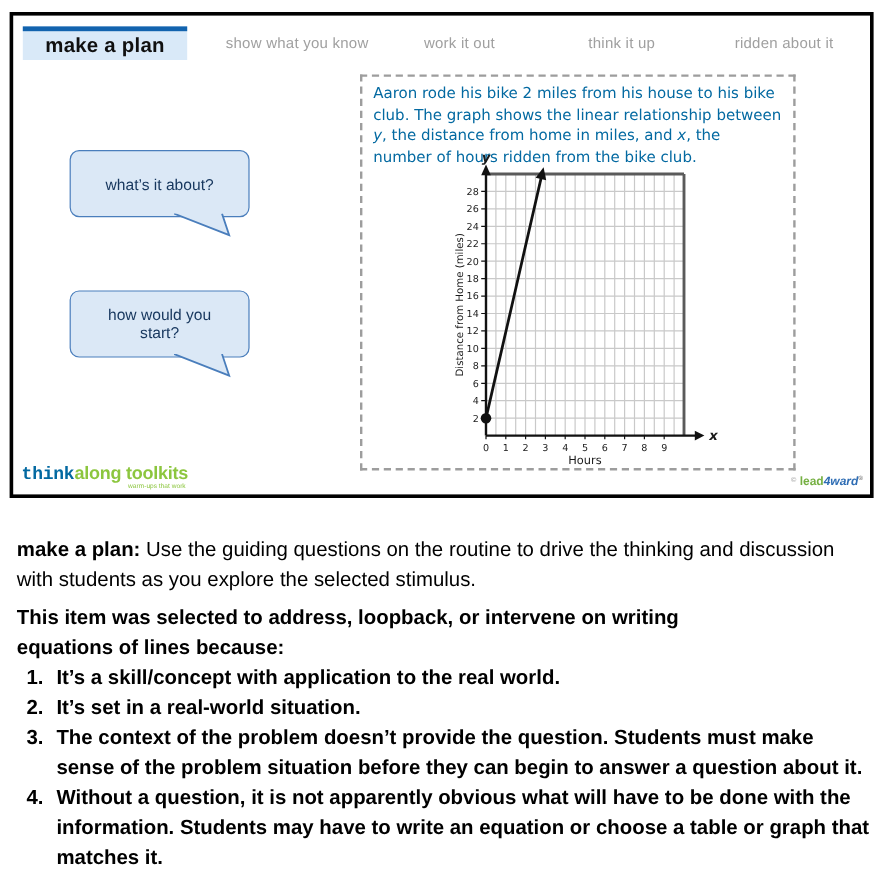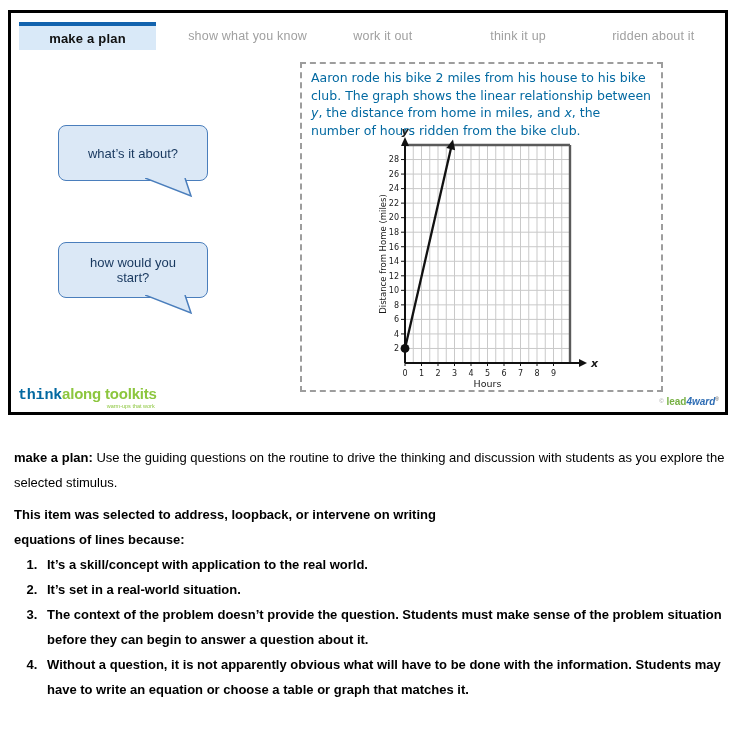--- a/index.html
+++ b/index.html
@@ -2,21 +2,21 @@
 <html><head>
 <meta charset="utf-8">
 <style>
   html,body{margin:0;padding:0;background:#fff;}
   #page{position:relative;width:739px;height:745px;background:#fff;font-family:"Liberation Sans",sans-serif;color:#111;overflow:hidden;}
 
   
   .frame{position:absolute;left:8px;top:10px;width:720px;height:405px;border:3px solid #000;background:#fff;box-sizing:border-box;}
 
   
-  .tab-active{position:absolute;left:8px;top:9px;width:137px;height:28px;background:#d9e9f8;border-top:4px solid #1263ae;box-sizing:border-box;display:flex;align-items:center;justify-content:center;font-size:13px;font-weight:bold;color:#101010;letter-spacing:.2px;cursor:pointer;}
+  .tab-active{position:absolute;left:8px;top:9px;width:137px;height:28px;background:#d9e9f8;border-top:4px solid #1263ae;box-sizing:border-box;display:flex;align-items:center;justify-content:center;font-size:17px;font-weight:bold;color:#101010;letter-spacing:.2px;cursor:pointer;}
   .tab-rest{position:absolute;left:145px;top:9px;right:4px;height:28px;display:flex;padding-left:24px;}
   .tab-label{flex:1;display:flex;align-items:center;justify-content:center;font-size:12.5px;color:#a0a0a0;letter-spacing:.2px;cursor:pointer;}
 
   
   .bubble{position:absolute;width:150px;height:56px;background:#dbe8f6;border:1.5px solid #4a7ebc;border-radius:8px;box-sizing:border-box;display:flex;align-items:center;justify-content:center;text-align:center;font-size:13px;color:#17375e;padding:4px 14px;}
   .bubble .tail{position:absolute;left:86px;top:calc(100% - 2px);width:52px;height:20px;}
 
   
   .stimulus{position:absolute;left:289px;top:49px;width:363px;height:330px;border:2px dashed #9d9d9d;box-sizing:border-box;background:#fff;}
   .stim-text{padding:5px 9px 0 9px;font-family:"DejaVu Sans",sans-serif;font-size:12.5px;line-height:1.4;color:#0369a1;}
@@ -30,21 +30,21 @@
   .logo-think .navy{color:#0369a1;font-family:Liberation Mono, monospace;}
   .logo-think .green{color:#8cc63e;}
   .logo-think .tagline{display:block;text-align:right;font-size:5.5px;color:#8cc63e;margin-top:1px;padding-right:2px;}
   .logo-lead{position:absolute;right:6px;bottom:5px;font-size:10px;line-height:1;white-space:nowrap;}
   .logo-lead .c{font-size:6px;color:#9a9a9a;vertical-align:2px;}
   .logo-lead .g{color:#76b043;font-weight:bold;}
   .logo-lead .b{color:#2e6db4;font-weight:bold;font-style:italic;}
   .logo-lead .r{font-size:5px;vertical-align:4px;color:#555;}
 
   
-  .body-text{position:absolute;left:14px;top:445px;width:712px;font-size:13px;line-height:25px;color:#000;}
+  .body-text{position:absolute;left:14px;top:445px;width:712px;font-size:17px;line-height:25px;color:#000;}
   .body-text .b{font-weight:bold;}
   .heading{font-weight:bold;margin-top:7px;}
   ol.reasons{margin:0;padding-left:27px;font-weight:bold;}
   ol.reasons li{padding-left:6px;}
 </style>
 </head>
 <body>
 
 <div id="page">
 

